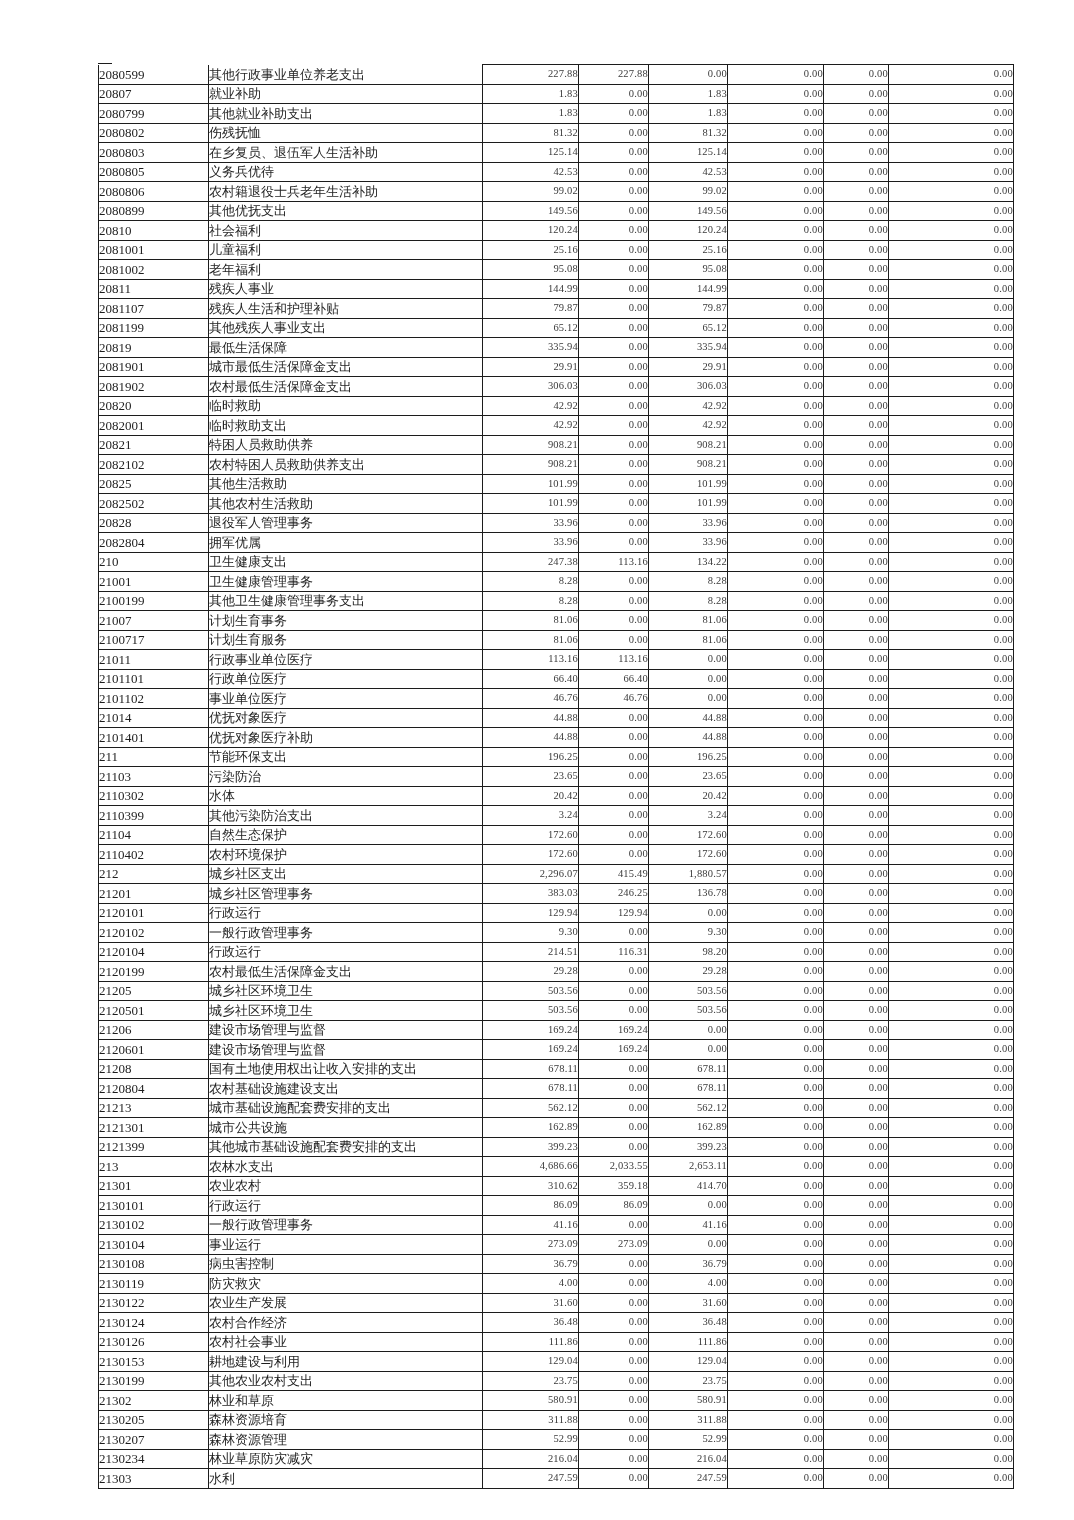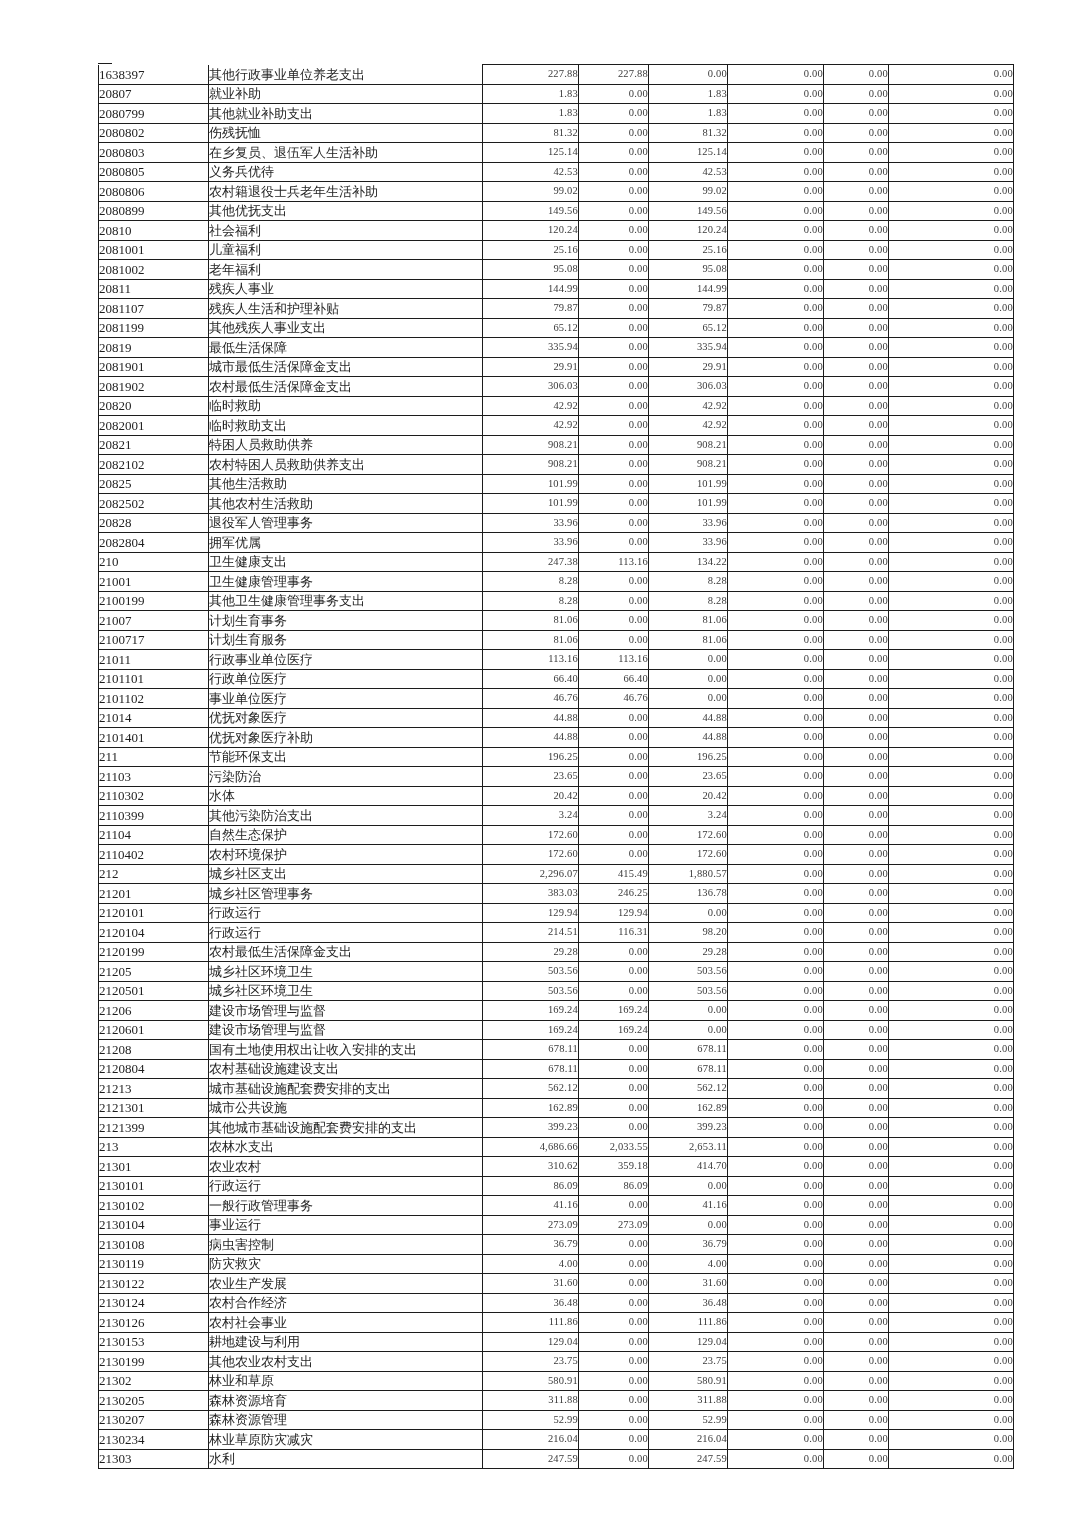--- a/index.html
+++ b/index.html
@@ -77,21 +77,21 @@
       <col style="width:274px">
       <col style="width:96px">
       <col style="width:70px">
       <col style="width:79px">
       <col style="width:96px">
       <col style="width:65px">
       <col style="width:125px">
     </colgroup>
     <tbody>
         <tr>
-    <td class="code">1638397</td>
+    <td class="code">2080599</td>
     <td class="name">其他行政事业单位养老支出</td>
     <td class="num">227.88</td>
     <td class="num">227.88</td>
     <td class="num">0.00</td>
     <td class="num">0.00</td>
     <td class="num">0.00</td>
     <td class="num">0.00</td>
   </tr>
         <tr>
     <td class="code">20807</td>
@@ -517,20 +517,30 @@
     <td class="code">2120101</td>
     <td class="name">行政运行</td>
     <td class="num">129.94</td>
     <td class="num">129.94</td>
     <td class="num">0.00</td>
     <td class="num">0.00</td>
     <td class="num">0.00</td>
     <td class="num">0.00</td>
   </tr>
         <tr>
+    <td class="code">2120102</td>
+    <td class="name">一般行政管理事务</td>
+    <td class="num">9.30</td>
+    <td class="num">0.00</td>
+    <td class="num">9.30</td>
+    <td class="num">0.00</td>
+    <td class="num">0.00</td>
+    <td class="num">0.00</td>
+  </tr>
+        <tr>
     <td class="code">2120104</td>
     <td class="name">行政运行</td>
     <td class="num">214.51</td>
     <td class="num">116.31</td>
     <td class="num">98.20</td>
     <td class="num">0.00</td>
     <td class="num">0.00</td>
     <td class="num">0.00</td>
   </tr>
         <tr>

